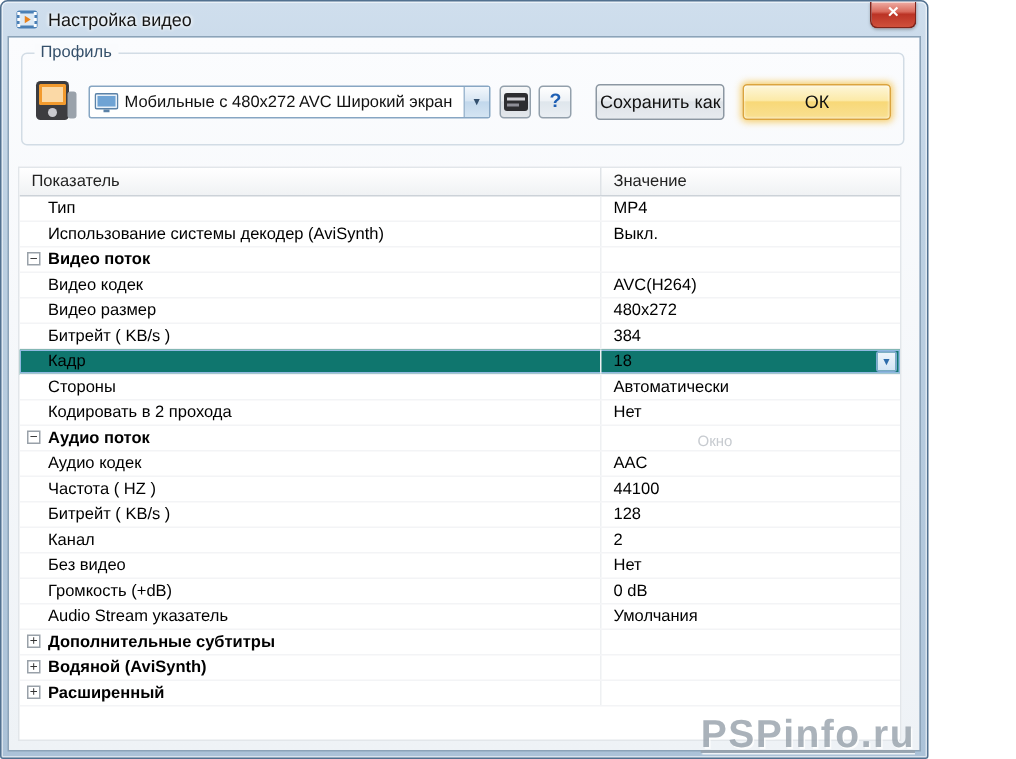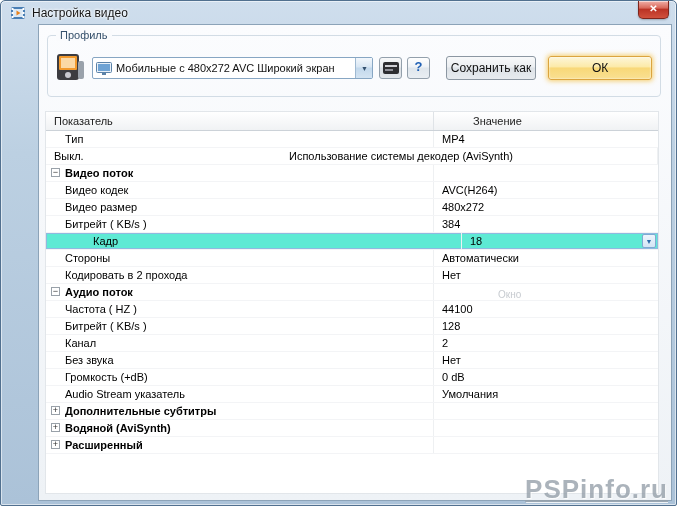--- a/index.html
+++ b/index.html
@@ -1,20 +1,20 @@
 <!DOCTYPE html>
 <html><head>
 <meta charset="utf-8">
 <style>
   * { box-sizing: border-box; margin: 0; padding: 0; }
   html,body { background:#fff; }
   body { font-family:"Liberation Sans", sans-serif; }
 
   .window {
-    position:relative; width:677px; height:506px;
+    position:relative; width:619px; height:506px;
     background:linear-gradient(180deg,#cfdeed 0%,#bcd0e2 30%,#abc2d8 100%);
     border:1px solid #51708f; border-radius:5px 5px 2px 2px;
     box-shadow: inset 0 0 0 1px rgba(255,255,255,.55);
     overflow:hidden;
   }
 
   
   .titlebar { height:23px; display:flex; align-items:center; padding:0 8px 0 9px; }
   .title-icon { width:16px; height:16px; margin-right:6px; flex:0 0 16px; }
   .title-text { font-size:12px; color:#161616; text-shadow:0 0 3px #fff, 0 0 3px #fff; }
@@ -25,21 +25,20 @@
     color:#fff; font-size:10px; font-weight:bold; text-align:center; line-height:15px;
     box-shadow: inset 0 1px 0 rgba(255,255,255,.5), 0 1px 2px rgba(0,0,0,.25);
     cursor:default;
   }
 
   
   .client {
     position:absolute; left:4px; top:23px; right:4px; bottom:4px;
     background:linear-gradient(#fbfcfe,#eef2f6);
     border:1px solid #8ca3b8;
-    margin-left:33px;
   }
 
   
   .profile {
     position:absolute; left:8px; right:10px; top:10px; height:62px;
     border:1px solid #d2dce5; border-radius:4px;
   }
   .profile-label {
     position:absolute; top:-7px; left:8px; padding:0 4px;
     background:#fafbfd; font-size:11px; color:#35506b;
@@ -90,36 +89,36 @@
     border:1px solid #dba43e;
     background:linear-gradient(#fdf6d9,#fceaa8 45%,#f8d878 50%,#f9e092);
     box-shadow:0 0 5px 1px rgba(246,196,78,.85), inset 0 0 2px #fff;
   }
 
   
   .table {
     position:absolute; left:6px; right:12px; top:86px; bottom:6px;
     background:#fff; border:1px solid #e2e6ea; font-size:11px; overflow:hidden;
   }
-  .thead { display:flex; height:19px; background:linear-gradient(#ffffff,#f0f2f4); border-bottom:1px solid #ccd2d8;gap:31px; }
+  .thead { display:flex; height:19px; background:linear-gradient(#ffffff,#f0f2f4); border-bottom:1px solid #ccd2d8; }
   .th { padding:3px 6px 0 8px; color:#222; }
   .th.c1 { width:388px; border-right:1px solid #dfe3e7; }
   .th.c2 { flex:1; }
 
   .row { display:flex; height:17px; line-height:16px; border-bottom:1px solid #f3f4f6; }
   .cell { overflow:hidden; white-space:nowrap; }
   .cell.name { width:388px; padding-left:19px; position:relative; border-right:1px solid #eef0f2; }
   .cell.val  { flex:1; padding-left:8px; position:relative; }
   .row.group .cell.name { font-weight:bold; }
   .expander {
     position:absolute; left:5px; top:3px; width:9px; height:9px;
     border:1px solid #99a1a9; background:#fff;
     font-size:9px; line-height:7px; text-align:center; color:#333; font-weight:normal;
   }
-  .row.selected { background:#5eead4; box-shadow: inset 0 0 0 1px #8fb9e0; padding-left: 28px; }
+  .row.selected { background:#0f766e; box-shadow: inset 0 0 0 1px #8fb9e0; }
   .dd {
     position:absolute; right:2px; top:1px; width:14px; height:14px;
     border:1px solid #7fa9d2; border-radius:2px;
     background:linear-gradient(#eef5fc,#d3e5f5);
     color:#2d6cab; font-size:7px; text-align:center; line-height:13px;
   }
 
   .ghost { position:absolute; left:452px; top:177px; color:#c7cbd0; font-size:10px; }
 
   .watermark {
@@ -187,22 +186,22 @@
       <div class="thead">
         <div class="th c1">Показатель</div>
         <div class="th c2">Значение</div>
       </div>
       <div id="rows">
           <div class="row item">
             <div class="cell name"><span>Тип</span></div>
             <div class="cell val"><span>MP4</span></div>
           </div>
           <div class="row item">
+            <div class="cell name"><span>Использование системы декодер (AviSynth)</span></div>
             <div class="cell val"><span>Выкл.</span></div>
-            <div class="cell name"><span>Использование системы декодер (AviSynth)</span></div>
           </div>
           <div class="row group">
             <div class="cell name"><span class="expander">−</span><span>Видео поток</span></div>
             <div class="cell val"><span></span></div>
           </div>
           <div class="row item">
             <div class="cell name"><span>Видео кодек</span></div>
             <div class="cell val"><span>AVC(H264)</span></div>
           </div>
           <div class="row item">
@@ -223,33 +222,37 @@
           </div>
           <div class="row item">
             <div class="cell name"><span>Кодировать в 2 прохода</span></div>
             <div class="cell val"><span>Нет</span></div>
           </div>
           <div class="row group">
             <div class="cell name"><span class="expander">−</span><span>Аудио поток</span></div>
             <div class="cell val"><span></span></div>
           </div>
           <div class="row item">
+            <div class="cell name"><span>Аудио кодек</span></div>
+            <div class="cell val"><span>AAC</span></div>
+          </div>
+          <div class="row item">
             <div class="cell name"><span>Частота ( HZ )</span></div>
             <div class="cell val"><span>44100</span></div>
           </div>
           <div class="row item">
             <div class="cell name"><span>Битрейт ( KB/s )</span></div>
             <div class="cell val"><span>128</span></div>
           </div>
           <div class="row item">
             <div class="cell name"><span>Канал</span></div>
             <div class="cell val"><span>2</span></div>
           </div>
           <div class="row item">
-            <div class="cell name"><span>Без звука</span></div>
+            <div class="cell name"><span>Без видео</span></div>
             <div class="cell val"><span>Нет</span></div>
           </div>
           <div class="row item">
             <div class="cell name"><span>Громкость (+dB)</span></div>
             <div class="cell val"><span>0 dB</span></div>
           </div>
           <div class="row item">
             <div class="cell name"><span>Audio Stream указатель</span></div>
             <div class="cell val"><span>Умолчания</span></div>
           </div>

